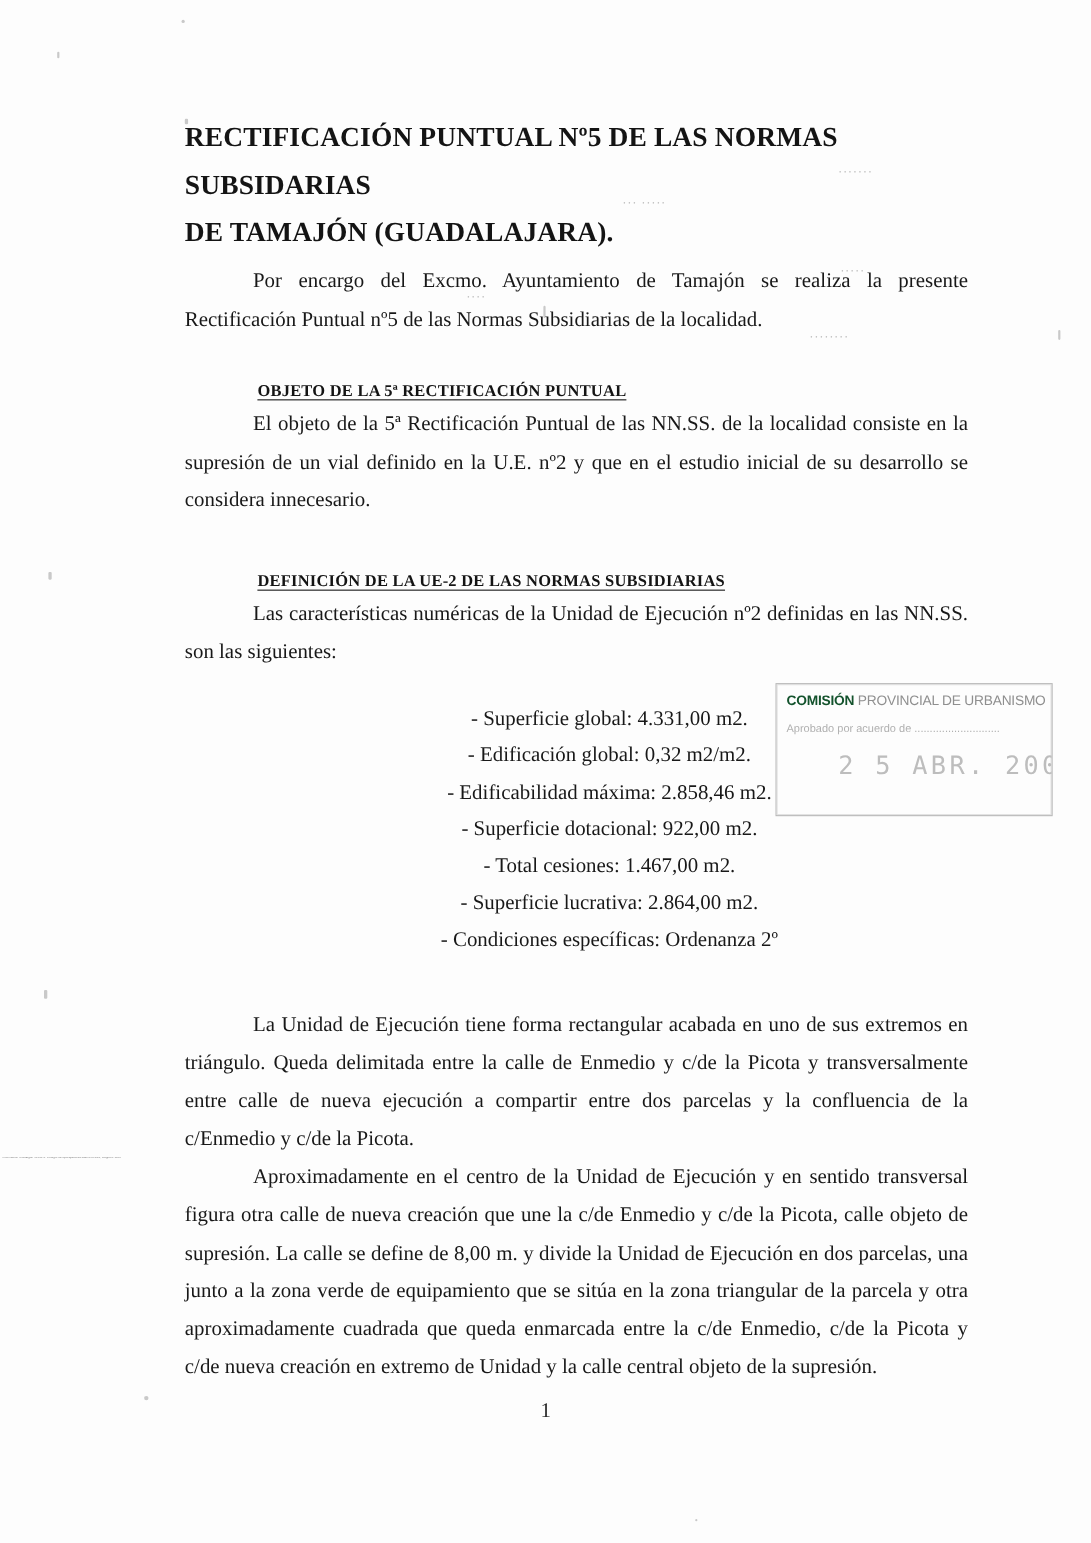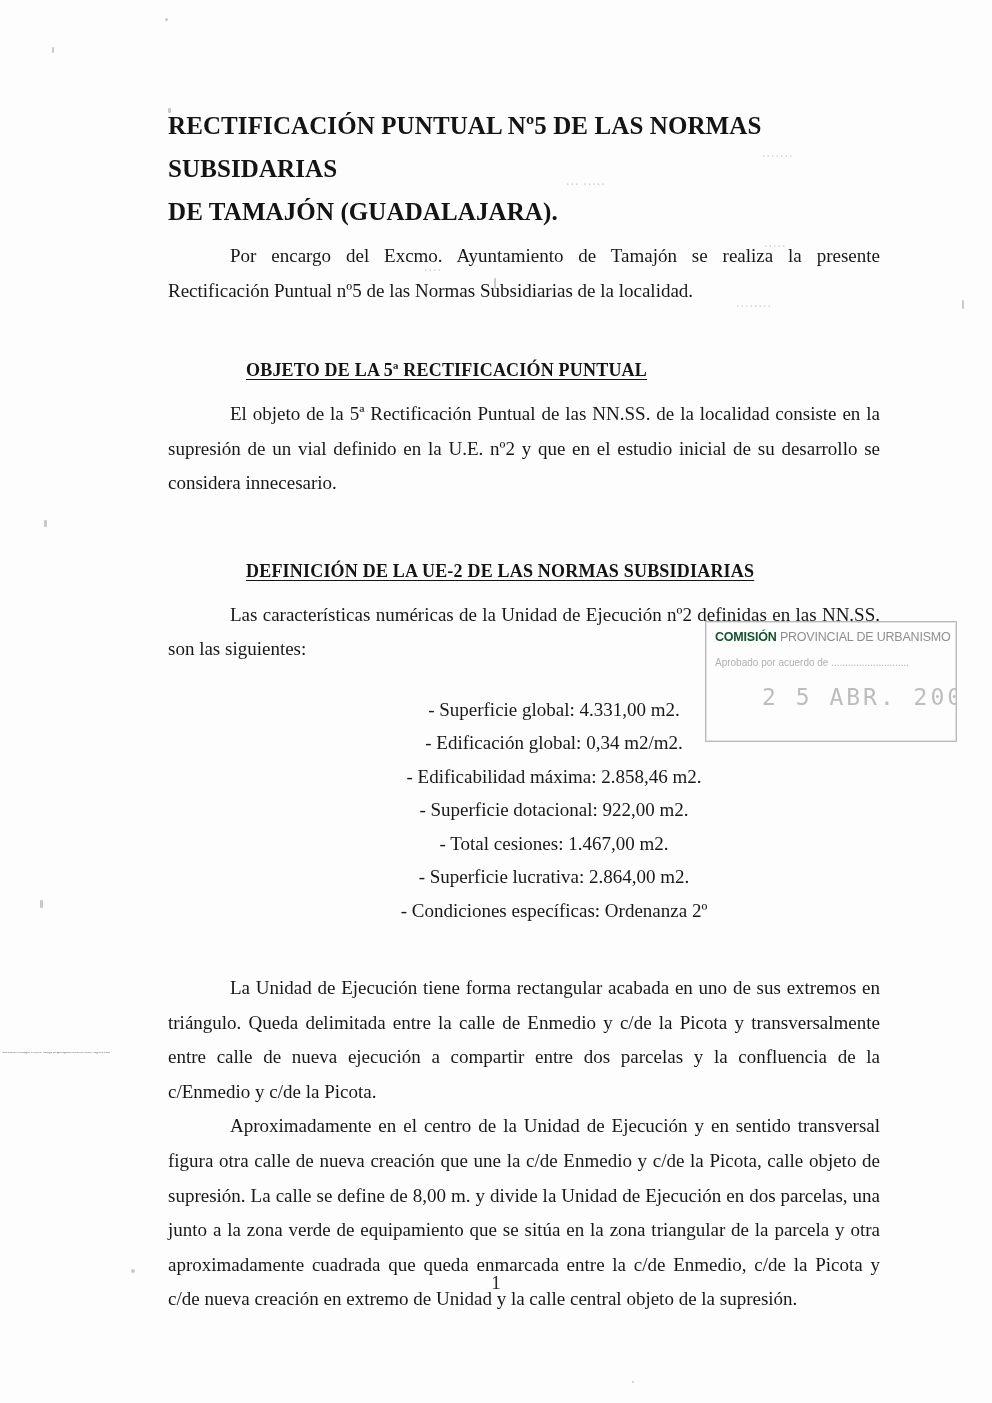--- a/index.html
+++ b/index.html
@@ -59,23 +59,23 @@
   p.para {
     font-size: 19px;
     line-height: 1.82;
     margin: 0;
     text-align: justify;
     text-indent: 62px;
     color: #181818;
   }
 
   h2.section-heading {
-    font-size: 18px;
+    font-size: 15px;
     font-weight: bold;
-    margin: 16px;
+    margin: 4px;
     text-decoration: underline;
     text-underline-offset: 3px;
     padding-left: 62px;
     letter-spacing: 0.2px;
     color: #141414;
   }
 
   .spacer-sm { height: 26px; }
   .spacer-md { height: 36px; }
   .spacer-lg { height: 44px; }
@@ -199,21 +199,21 @@
 
     <div class="spacer-lg"></div>
 
     <h2 class="section-heading">DEFINICIÓN DE LA UE-2 DE LAS NORMAS SUBSIDIARIAS</h2>
     <p class="para">Las características numéricas de la Unidad de Ejecución nº2 definidas en las NN.SS. son las siguientes:</p>
 
     <div class="spacer-sm"></div>
 
     <ul class="specs">
       <li>- Superficie global:  4.331,00 m2.</li>
-      <li>- Edificación global:  0,34 m2/m2.</li>
+      <li>- Edificación global:  0,32 m2/m2.</li>
       <li>- Edificabilidad máxima:  2.858,46 m2.</li>
       <li>- Superficie dotacional:  922,00 m2.</li>
       <li>- Total cesiones:  1.467,00 m2.</li>
       <li>- Superficie lucrativa:  2.864,00 m2.</li>
       <li>- Condiciones específicas:  Ordenanza 2º</li>
     </ul>
 
     <div class="spacer-lg"></div>
 
     <p class="para">La Unidad de Ejecución tiene forma rectangular acabada en uno de sus extremos en triángulo. Queda delimitada entre la calle de Enmedio y c/de la Picota y transversalmente entre calle de nueva ejecución a compartir entre dos parcelas y la confluencia de la c/Enmedio y c/de la Picota.</p>

